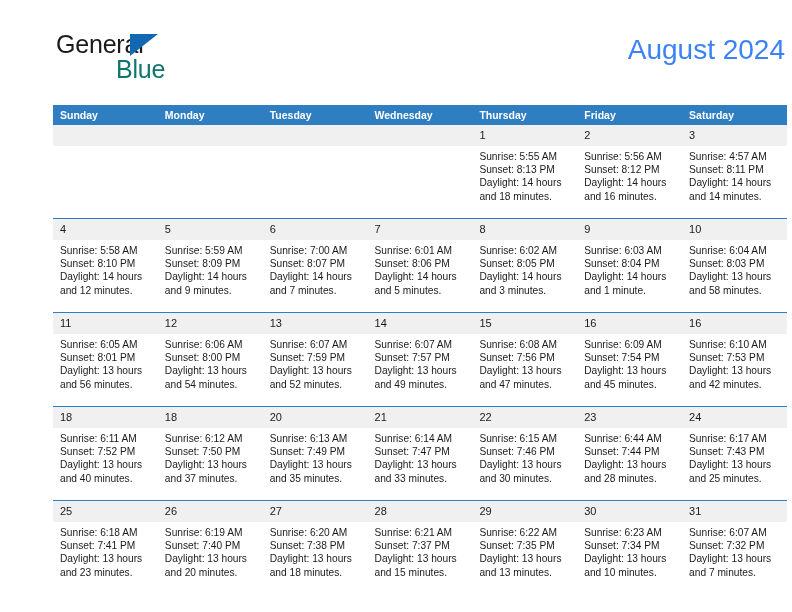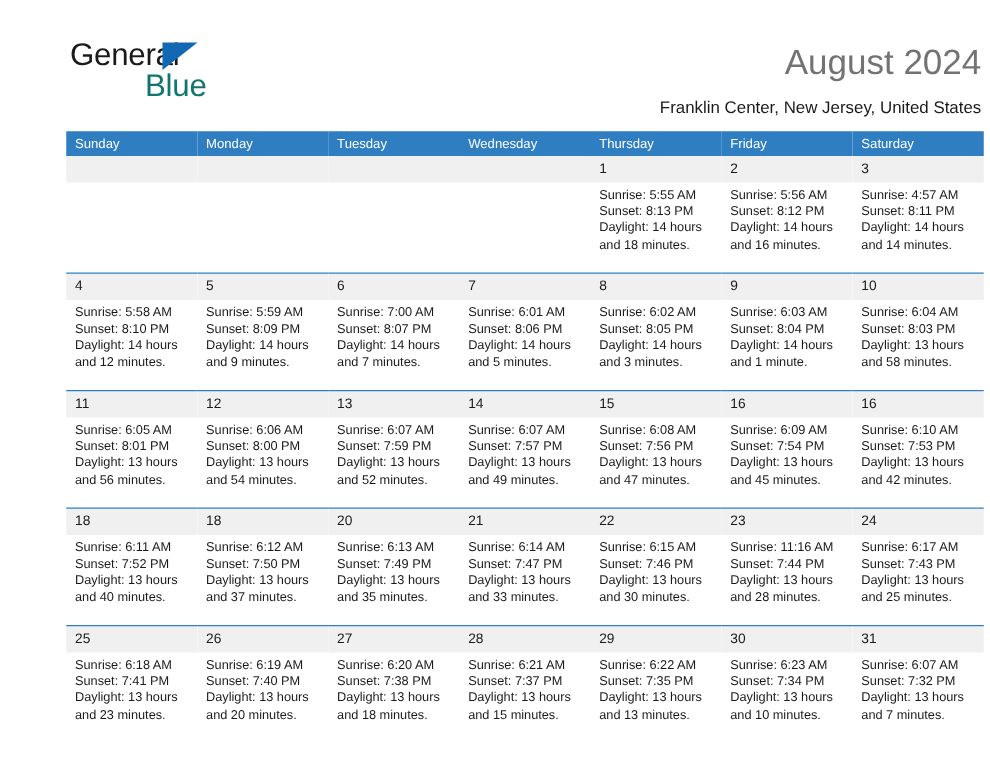--- a/index.html
+++ b/index.html
@@ -65,21 +65,21 @@
     line-height: 26px;
     letter-spacing: -0.2px;
     white-space: nowrap;
   }
 
   .title {
     position: absolute;
     right: 31px;
     top: 34px;
     font-size: 28px;
-    color: #737373;
+    color: #3b82f6;
     text-align: right;
     line-height: 32px;
     white-space: nowrap;
   }
   .subtitle {
     position: absolute;
     right: 31px;
     top: 78px;
     font-size: 13.5px;
     color: #1a1a1a;
@@ -94,21 +94,21 @@
     left: 29px;
     top: 105px;
     width: 734px;
     border-collapse: collapse;
     table-layout: fixed;
   }
   .cal th {
     background: #2e7ec1;
     color: #ffffff;
     font-size: 10.5px;
-    font-weight: normal;
+    font-weight: bold;
     text-align: left;
     padding: 4px 0 4px 7px;
     height: 11px;
     line-height: 12px;
     border: none;
   }
   .week-row td {
     padding: 0;
     vertical-align: top;
     border: none;
@@ -144,21 +144,20 @@
 
   <div class="top">
 
     <div class="brand">
       <span class="brand-line1">General</span>
       <span class="brand-tri"></span>
       <span class="brand-line2">Blue</span>
     </div>
 
     <div class="title">August 2024</div>
-    <div class="subtitle">Franklin Center, New Jersey, United States</div>
   </div>
 
   <table class="cal">
     <thead>
       <tr>
         <th>Sunday</th>
         <th>Monday</th>
         <th>Tuesday</th>
         <th>Wednesday</th>
         <th>Thursday</th>
@@ -408,21 +407,21 @@
           <div class="detail">
             <div>Sunrise: 6:15 AM</div>
             <div>Sunset: 7:46 PM</div>
             <div>Daylight: 13 hours</div>
             <div>and 30 minutes.</div>
           </div>
         </td>
         <td>
           <div class="daynum">23</div>
           <div class="detail">
-            <div>Sunrise: 11:16 AM</div>
+            <div>Sunrise: 6:44 AM</div>
             <div>Sunset: 7:44 PM</div>
             <div>Daylight: 13 hours</div>
             <div>and 28 minutes.</div>
           </div>
         </td>
         <td>
           <div class="daynum">24</div>
           <div class="detail">
             <div>Sunrise: 6:17 AM</div>
             <div>Sunset: 7:43 PM</div>

